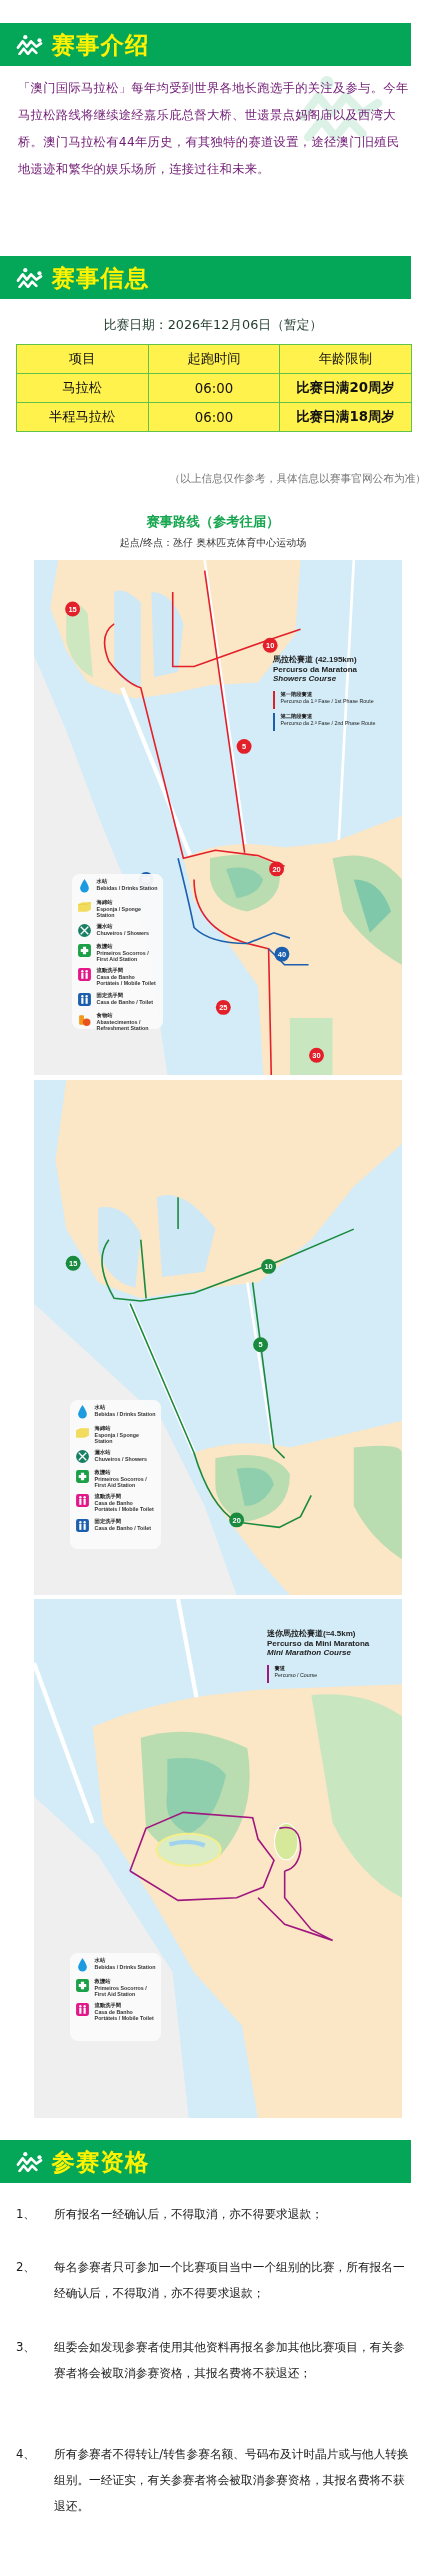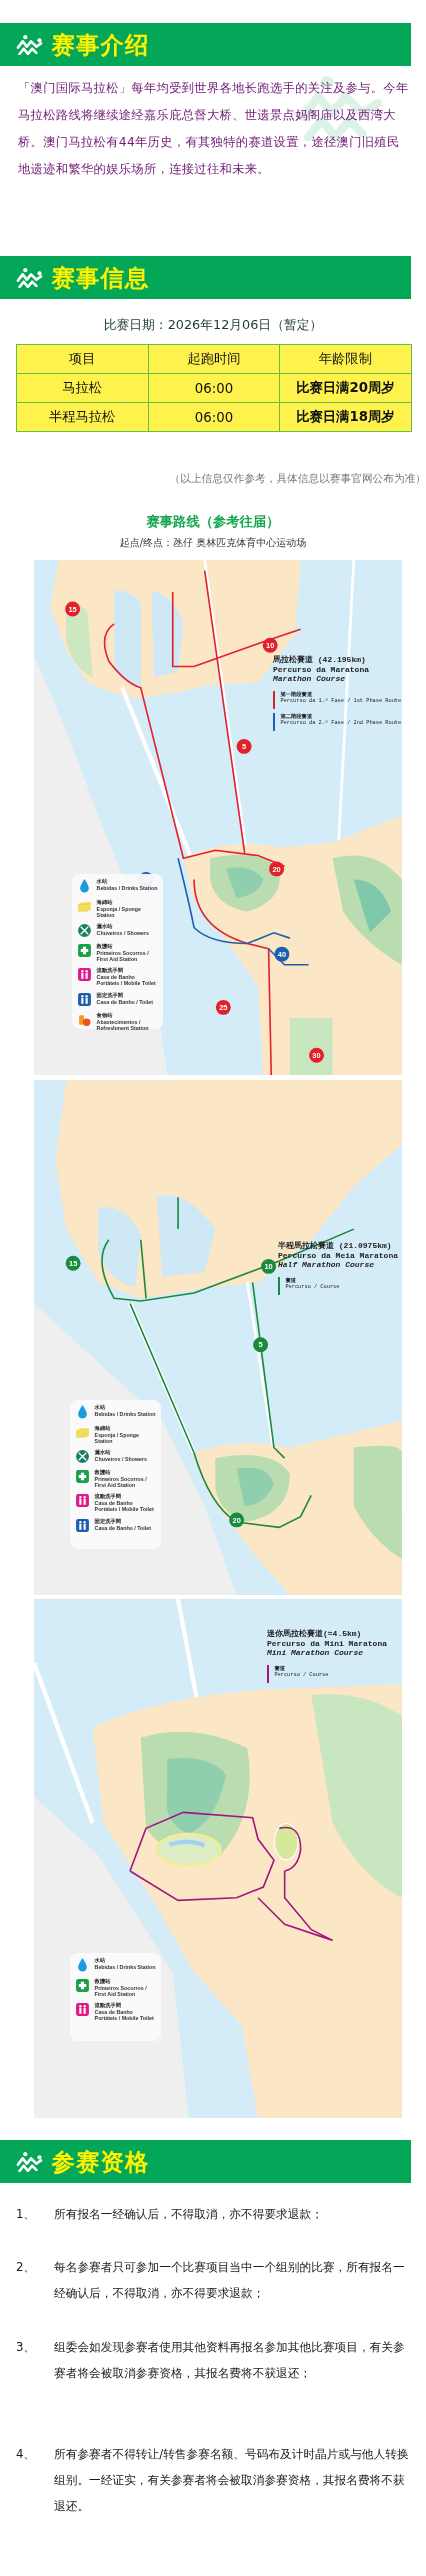--- a/index.html
+++ b/index.html
@@ -19,21 +19,21 @@
   table.info td, table.info th { border: 1.1px solid #5fc24b; text-align: center; height: 29px; font-size: 13.3px; color: #111; font-weight: normal; margin-top: 16px; }
   table.info td.age { font-weight: bold; }
   table.info col.c1 { width: 133px; } table.info col.c2 { width: 132px; } table.info col.c3 { width: 132px; }
 
   .note { position: absolute; left: 0; width: 426px; top: 472px; text-align: right; font-size: 10.7px; color: #777; }
   .route-title { position: absolute; left: 0; width: 426px; top: 513px; text-align: center; font-size: 13.3px; color: #17a650; font-weight: bold; }
   .start-end { position: absolute; left: 0; width: 426px; top: 536px; text-align: center; font-size: 10px; color: #333; }
 
   .map { position: absolute; left: 34px; width: 368px; overflow: hidden; background: #d3ecf8; }
   .map svg.base { position: absolute; left: 0; top: 0; }
-  .map .course-legend { position: absolute; font-family: Liberation Mono, monospace; color: #222; }
+  .map .course-legend { position: absolute; font-family: Liberation Sans, sans-serif; color: #222; }
   .course-legend .t1 { font-size: 8px; font-weight: bold; }
   .course-legend .t2 { font-size: 8px; font-weight: bold; }
   .course-legend .t3 { font-size: 8px; font-weight: bold; font-style: italic; }
   .course-legend .phase { display: flex; margin-top: 7.5px; }
   .course-legend .phase .bar { width: 2.1px; height: 18px; margin-right: 5.3px; }
   .course-legend .phase .pz { font-size: 5.3px; font-weight: bold; }
   .course-legend .phase .pp { font-size: 5.3px; }
 
   .legend-box { position: absolute; background: rgba(250,250,250,0.95); border-radius: 7.5px; padding: 4.3px 5.3px; font-family: "Liberation Sans", sans-serif; }
   .legend-item { display: flex; align-items: flex-start; margin-bottom: 5.3px; }
@@ -155,21 +155,21 @@
         <text x="530" y="935" fill="#fff">30</text>
       <circle cx="210" cy="600" r="14" fill="#1c5fae"></circle>
         <text x="210" y="605" fill="#fff">35</text>
       <circle cx="465" cy="740" r="14" fill="#1c5fae"></circle>
         <text x="465" y="745" fill="#fff">40</text>
     </g>
   </svg>
   <div class="course-legend" style="left:239px;top:94px">
     <div class="t1">馬拉松賽道 (42.195km)</div>
     <div class="t2">Percurso da Maratona</div>
-    <div class="t3">Marathon Course</div>
+    <div class="t3">Showers Course</div>
     <div class="phase">
       <div class="bar" style="background:#d9232b"></div>
       <div>
           <div class="pz">第一階段賽道</div>
           <div class="pp">Percurso da 1.ª Fase / 1st Phase Route</div>
         </div>
     </div>
     <div class="phase" style="margin-top:4.3px">
       <div class="bar" style="background:#1c5fae"></div>
       <div>
@@ -274,32 +274,20 @@
       <circle cx="425" cy="497" r="14" fill="#1a8a3e"></circle>
         <text x="425" y="502" fill="#fff">5</text>
       <circle cx="440" cy="350" r="14" fill="#1a8a3e"></circle>
         <text x="440" y="355" fill="#fff">10</text>
       <circle cx="73" cy="344" r="14" fill="#1a8a3e"></circle>
         <text x="73" y="349" fill="#fff">15</text>
       <circle cx="380" cy="826" r="14" fill="#1a8a3e"></circle>
         <text x="380" y="831" fill="#fff">20</text>
     </g>
   </svg>
-  <div class="course-legend" style="left:244px;top:160px">
-    <div class="t1">半程馬拉松賽道 (21.0975km)</div>
-    <div class="t2">Percurso da Meia Maratona</div>
-    <div class="t3">Half Marathon Course</div>
-    <div class="phase">
-      <div class="bar" style="background:#1a8a3e"></div>
-      <div>
-          <div class="pz">賽道</div>
-          <div class="pp">Percurso / Course</div>
-        </div>
-    </div>
-  </div>
   <div class="legend-box" style="left:36px;top:320px;width:91px;height:149px">
     <div class="legend-item">
         <svg class="ic" viewBox="0 0 28 28">
           <path d="M14,2 Q22,14 22,19 A8,8 0 0 1 6,19 Q6,14 14,2Z" fill="#1d9be0"></path>
         </svg>
         <div>
           <div class="lbl-zh">水站</div>
           <div class="lbl-pt">Bebidas / Drinks Station</div>
         </div>
       </div>

